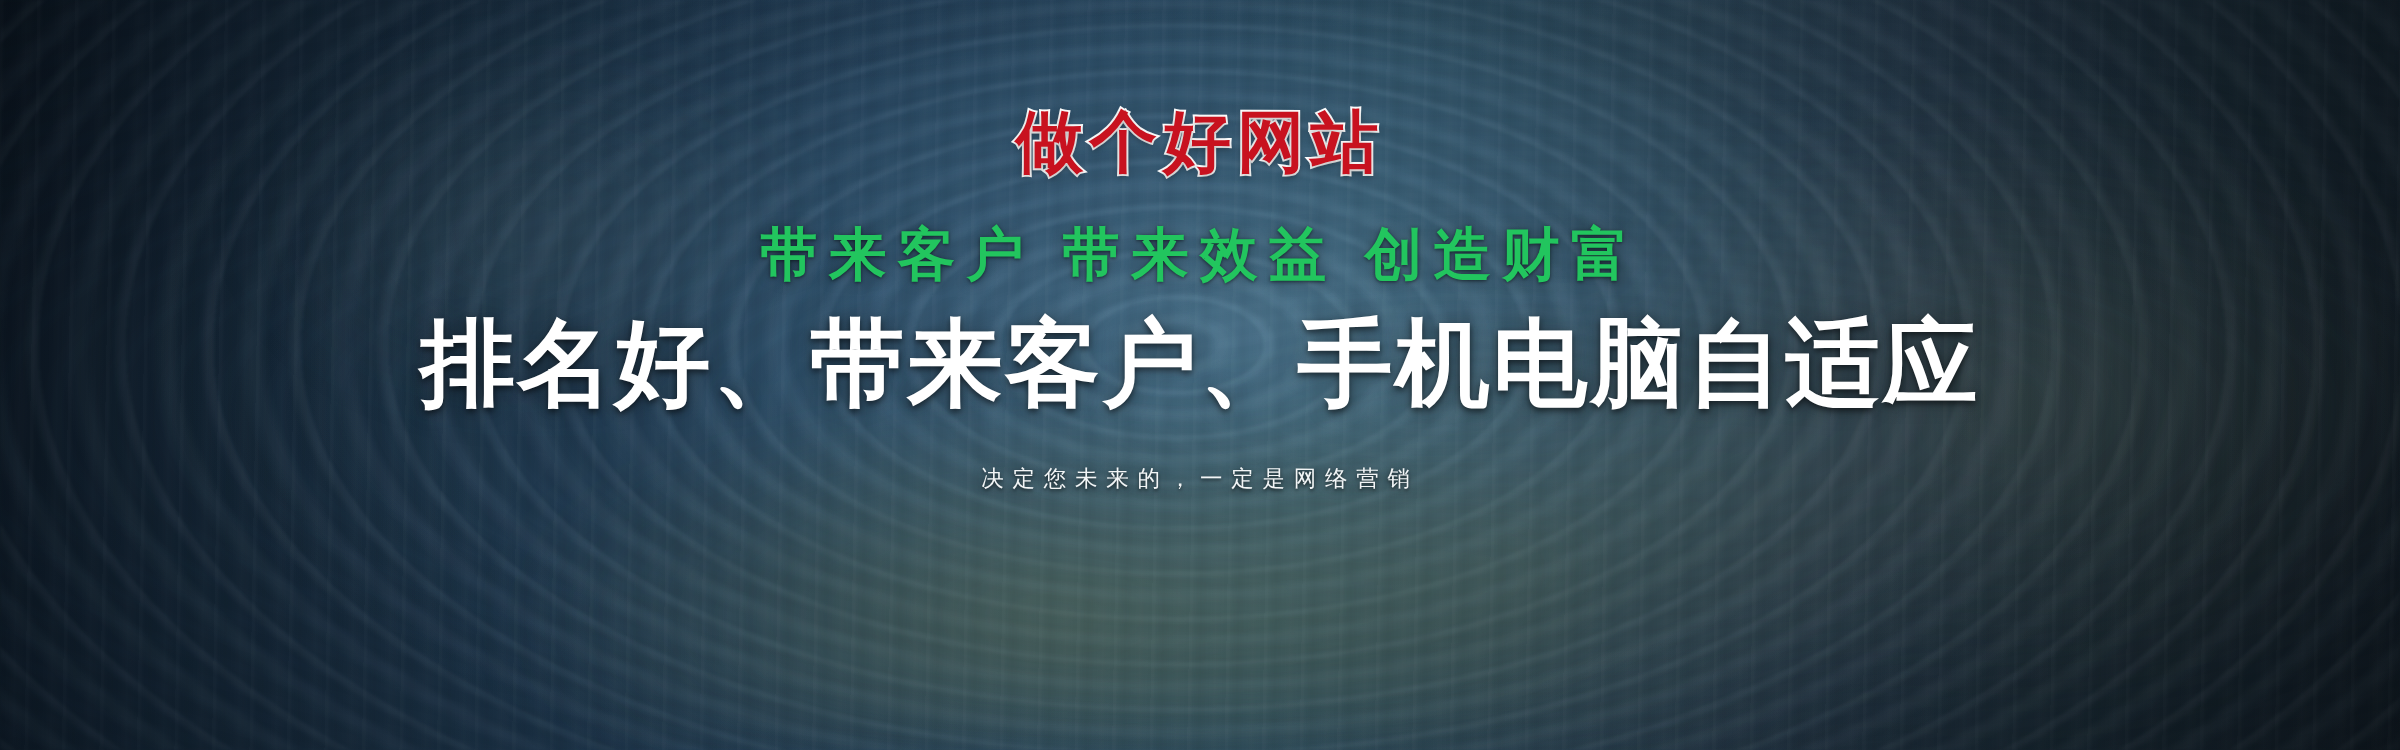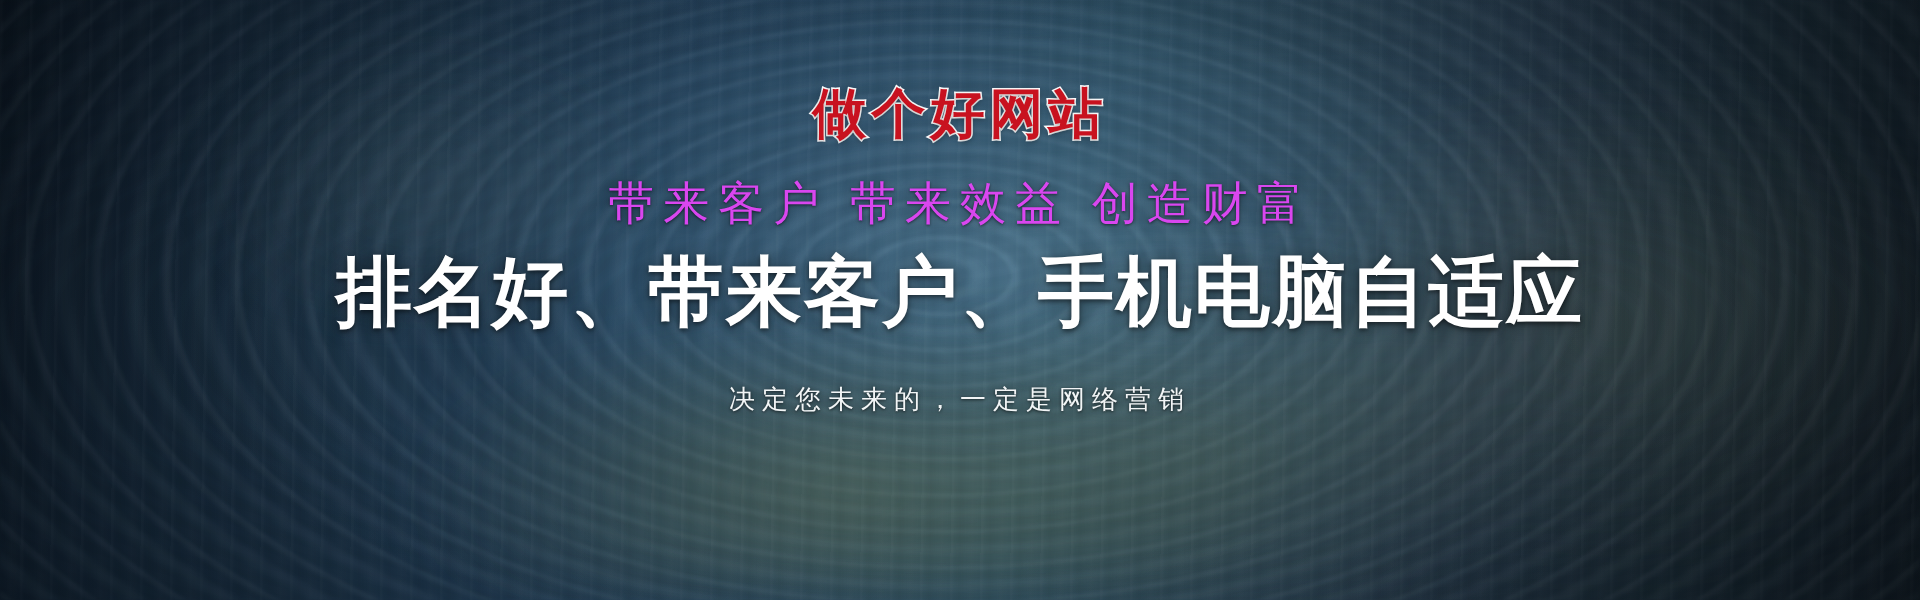--- a/index.html
+++ b/index.html
@@ -143,44 +143,44 @@
     -webkit-text-stroke: 3px #ffffff;
     paint-order: stroke fill;
     text-shadow:
       0 0 2px rgba(255,255,255,0.85),
       0 2px 5px rgba(0,0,0,0.35);
   }
 
   .line-sub {
     margin-top: 40px;
     font-size: 46px;
-    font-weight: 400;
+    font-weight: 700;
     line-height: 1;
     letter-spacing: 9px;
-    color: #d946ef;
+    color: #22c55e;
     text-shadow:
       0 1px 3px rgba(0,0,0,0.55),
       0 0 12px rgba(0,0,0,0.30);
   }
 
   .line-main {
     margin-top: 28px;
     font-size: 76px;
     font-weight: 700;
     line-height: 1;
     letter-spacing: 2px;
     color: #ffffff;
     text-shadow:
       0 2px 5px rgba(0,0,0,0.55),
       0 0 18px rgba(0,0,0,0.30);
   }
 
   .line-tag {
-    margin-top: 56px;
-    font-size: 26px;
+    margin-top: 44px;
+    font-size: 18px;
     font-weight: 400;
     line-height: 1;
     letter-spacing: 7px;
     color: #f2f5f6;
     text-shadow:
       0 1px 3px rgba(0,0,0,0.60),
       0 0 10px rgba(0,0,0,0.30);
   }
 </style>
 </head>

